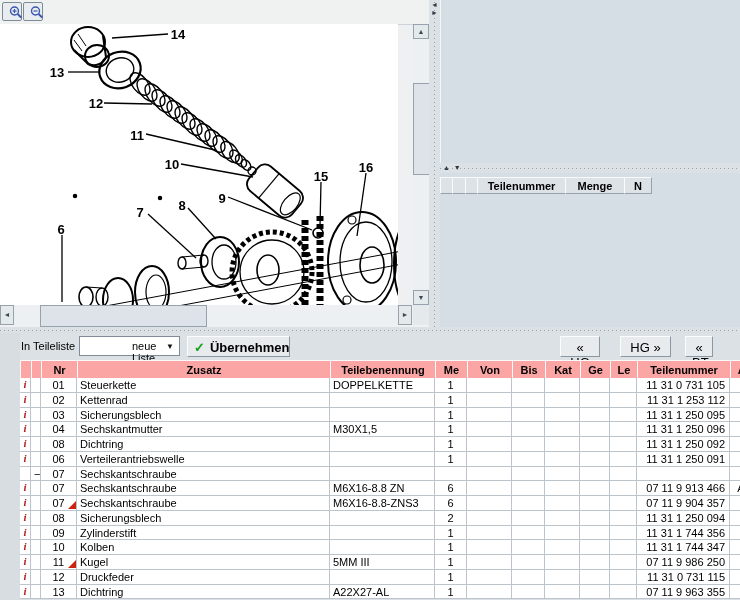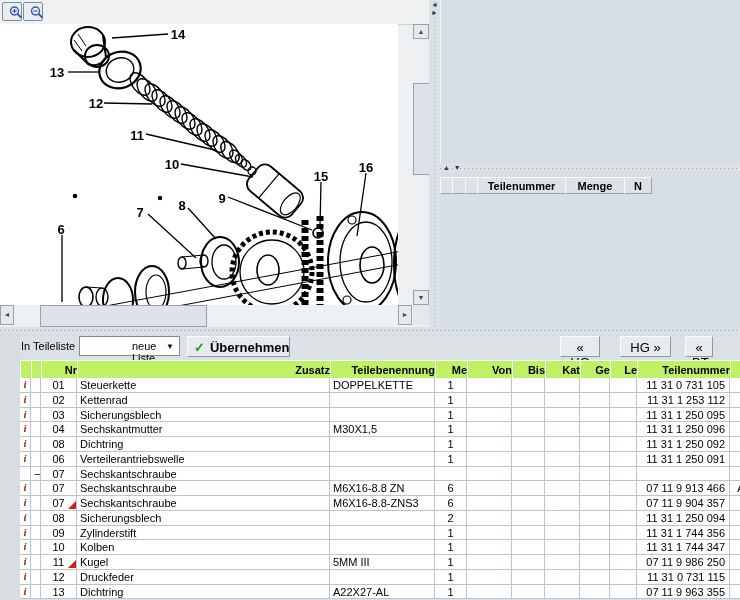--- a/index.html
+++ b/index.html
@@ -59,22 +59,22 @@
   #btn-apply{left:167px;width:103px;font-weight:bold;}
   #btn-apply .chk{color:#18a11c;font-weight:bold;margin-right:5px;}
   #btn-hg-prev{left:540px;width:40px;}
   #btn-hg-next{left:600px;width:51px;}
   #btn-bt-prev{left:665px;width:28px;}
   #btn-bt-next{left:722px;width:40px;}
 
   
   #ptable{position:absolute;left:0;top:27px;width:740px;}
   .grid-row{display:grid;grid-template-columns:11px 10px 36px 253px 105px 32px 45px 33px 35px 30px 27px 93px 30px;}
-  .th{height:19px;background:#bef264;border:1px solid #98a2ac;border-top-color:#f8fafc;
-    border-left-color:#f8fafc;margin:0 -1px -1px 0;font-weight:bold;text-align:right;
+  .th{height:19px;background:#fca5a5;border:1px solid #98a2ac;border-top-color:#f8fafc;
+    border-left-color:#f8fafc;margin:0 -1px -1px 0;font-weight:bold;text-align:center;
     padding-top:3px;box-sizing:border-box;overflow:hidden;white-space:nowrap;}
   .td{height:14.75px;background:#fff;border-right:1px solid #bcc5cd;border-bottom:1px solid #bcc5cd;
     box-sizing:border-box;overflow:hidden;white-space:nowrap;padding:1px 3px 0 3px;position:relative;}
   .td.ico{color:#b22222;font-family:"Liberation Serif",serif;font-style:italic;font-weight:bold;
     text-align:center;padding:0;font-size:11px;line-height:13px;}
   .td.ctr{text-align:center;}
   .td.rgt{text-align:right;padding-right:4px;}
   .marker{position:absolute;right:0;bottom:1px;width:0;height:0;
     border-bottom:8px solid #cc2211;border-left:8px solid transparent;}
 </style>

